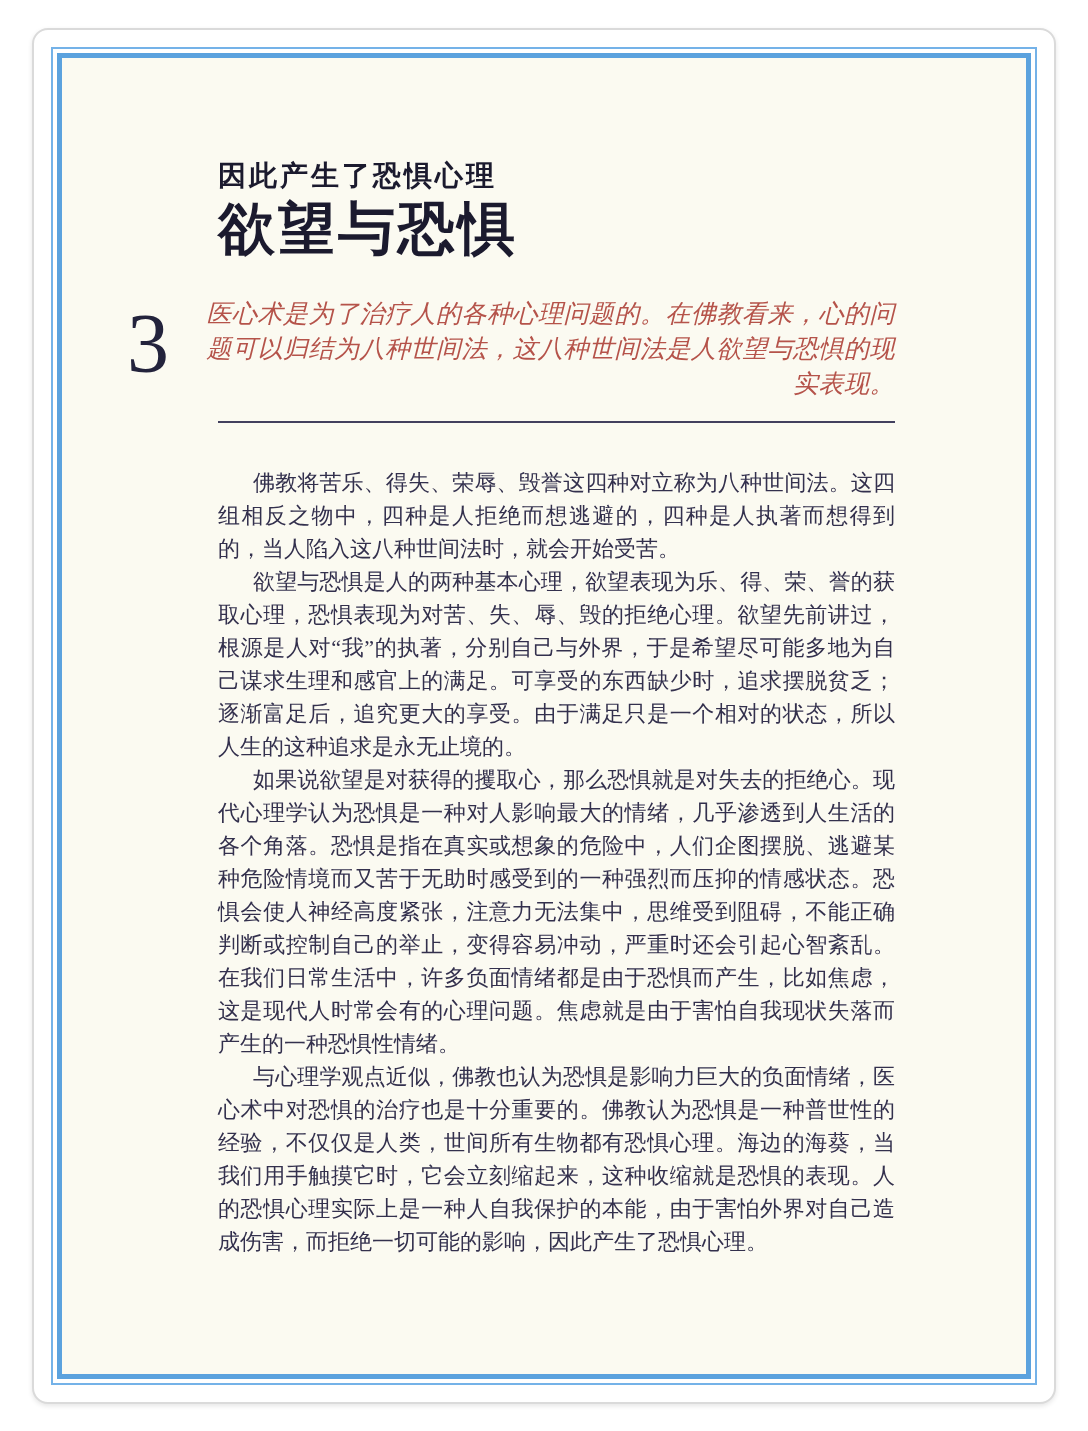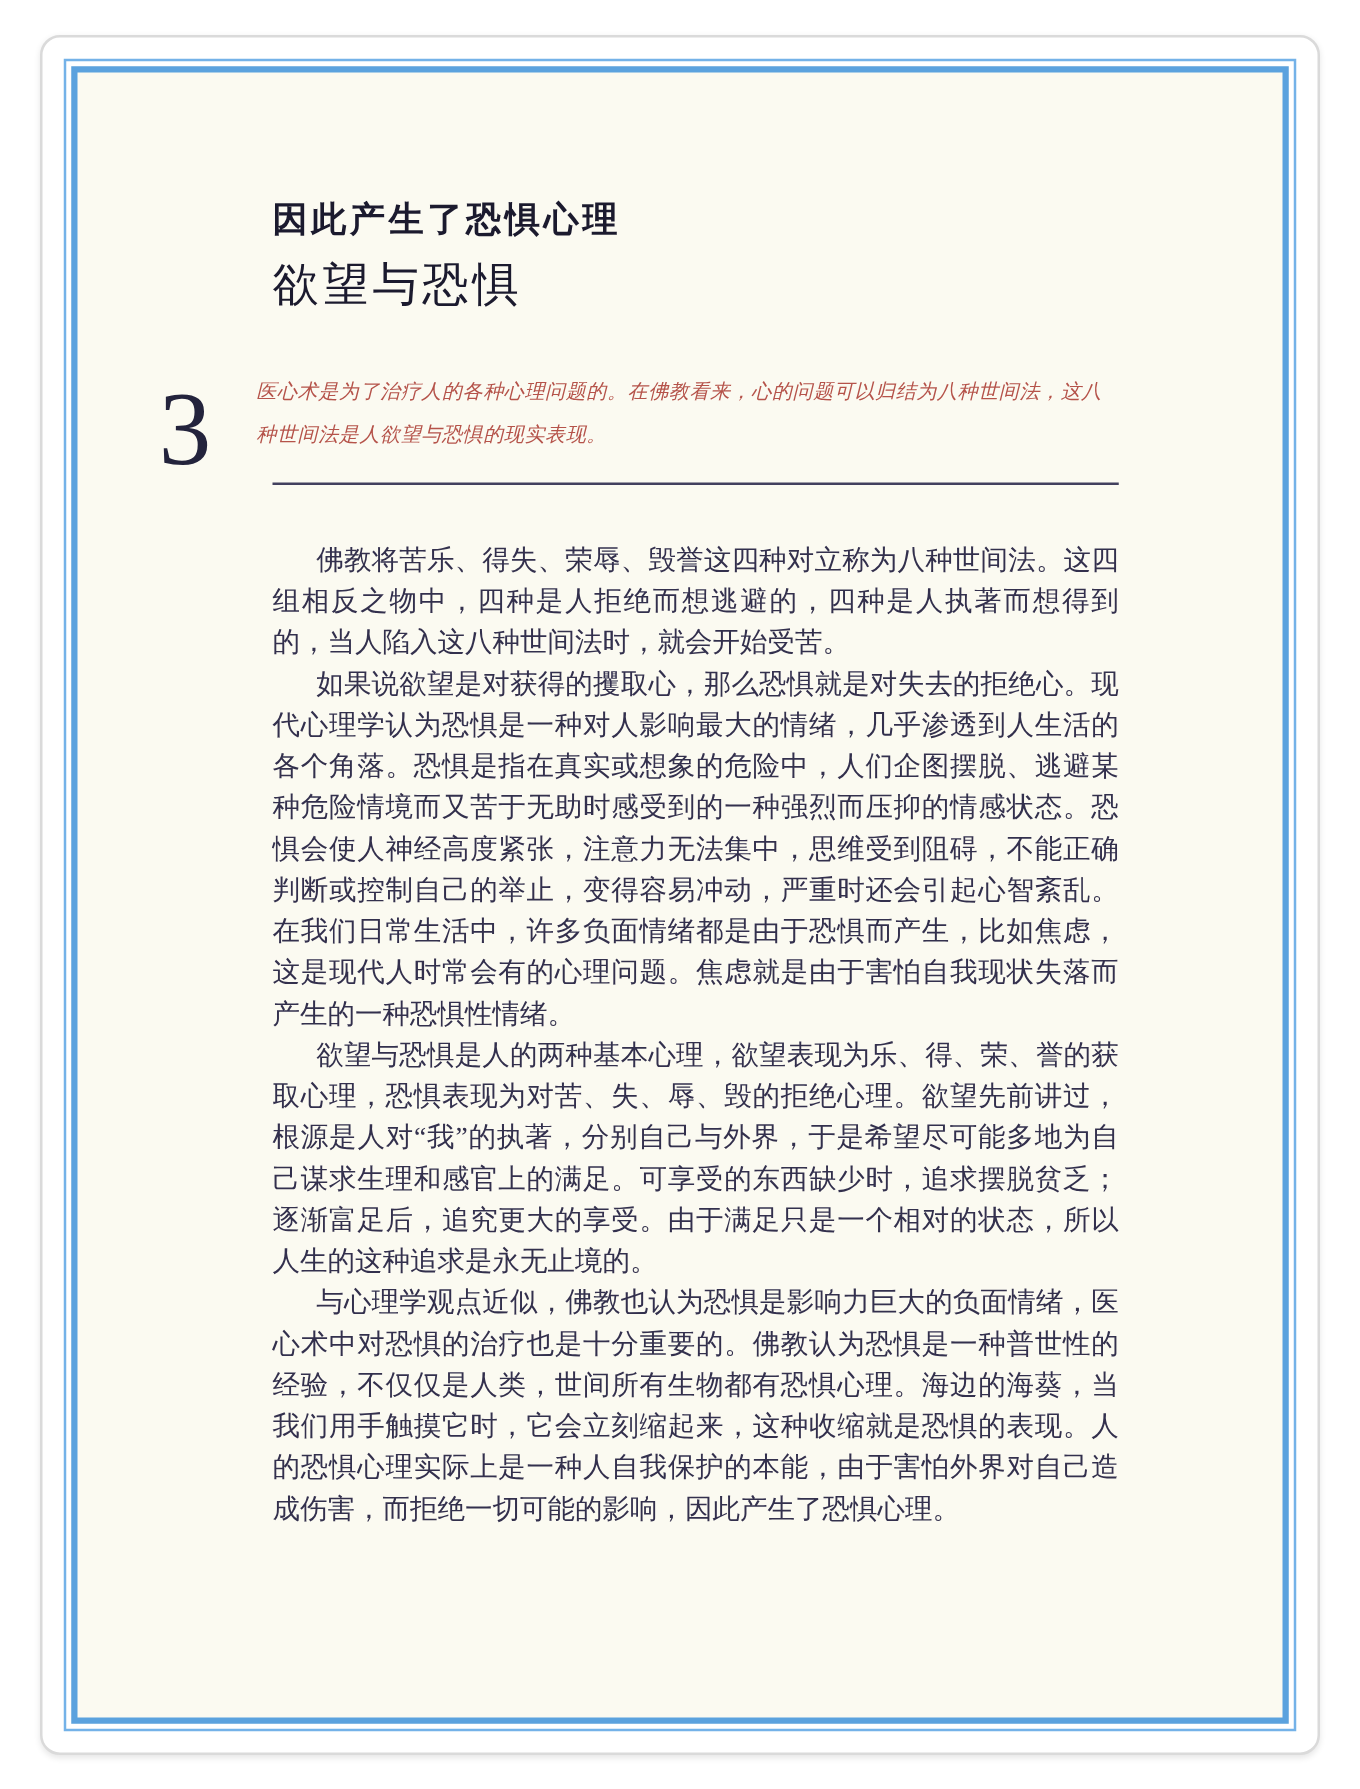--- a/index.html
+++ b/index.html
@@ -61,34 +61,35 @@
     font-family: "Liberation Sans", "DejaVu Sans", sans-serif;
     font-size: 28px;
     line-height: 36px;
     font-weight: 700;
     letter-spacing: 3px;
     color: var(--heading-ink);
   }
   .title {
     margin-top: 4px;
     font-family: "Liberation Serif", "DejaVu Serif", serif;
-    font-size: 37px;
+    font-size: 57px;
     line-height: 62px;
-    font-weight: 400;
+    font-weight: 700;
     letter-spacing: 3px;
     color: var(--heading-ink);
   }
   .intro {
     margin: 36px 0 0 -13px;
     width: 690px;
     font-style: italic;
-    font-size: 16px;
+    font-size: 25px;
     line-height: 35px;
     letter-spacing: 0.5px;
     color: var(--accent-red);
+    text-align: right;
   }
   .rule {
     margin-top: 20px;
     width: 677px;
     border: none;
     border-top: 2px solid var(--rule);
   }
   .body-text { margin-top: 43px; width: 677px; }
   .body-text p {
     font-size: 22px;
@@ -112,22 +113,22 @@
           <div class="overline">因此产生了恐惧心理</div>
 
           <h1 class="title">欲望与恐惧</h1>
 
           <p class="intro">医心术是为了治疗人的各种心理问题的。在佛教看来，心的问题可以归结为八种世间法，这八种世间法是人欲望与恐惧的现实表现。</p>
 
           <hr class="rule">
 
           <div class="body-text">
             <p>佛教将苦乐、得失、荣辱、毁誉这四种对立称为八种世间法。这四组相反之物中，四种是人拒绝而想逃避的，四种是人执著而想得到的，当人陷入这八种世间法时，就会开始受苦。</p>
+            <p>欲望与恐惧是人的两种基本心理，欲望表现为乐、得、荣、誉的获取心理，恐惧表现为对苦、失、辱、毁的拒绝心理。欲望先前讲过，根源是人对“我”的执著，分别自己与外界，于是希望尽可能多地为自己谋求生理和感官上的满足。可享受的东西缺少时，追求摆脱贫乏；逐渐富足后，追究更大的享受。由于满足只是一个相对的状态，所以人生的这种追求是永无止境的。</p>
             <p>如果说欲望是对获得的攫取心，那么恐惧就是对失去的拒绝心。现代心理学认为恐惧是一种对人影响最大的情绪，几乎渗透到人生活的各个角落。恐惧是指在真实或想象的危险中，人们企图摆脱、逃避某种危险情境而又苦于无助时感受到的一种强烈而压抑的情感状态。恐惧会使人神经高度紧张，注意力无法集中，思维受到阻碍，不能正确判断或控制自己的举止，变得容易冲动，严重时还会引起心智紊乱。在我们日常生活中，许多负面情绪都是由于恐惧而产生，比如焦虑，这是现代人时常会有的心理问题。焦虑就是由于害怕自我现状失落而产生的一种恐惧性情绪。</p>
-            <p>欲望与恐惧是人的两种基本心理，欲望表现为乐、得、荣、誉的获取心理，恐惧表现为对苦、失、辱、毁的拒绝心理。欲望先前讲过，根源是人对“我”的执著，分别自己与外界，于是希望尽可能多地为自己谋求生理和感官上的满足。可享受的东西缺少时，追求摆脱贫乏；逐渐富足后，追究更大的享受。由于满足只是一个相对的状态，所以人生的这种追求是永无止境的。</p>
             <p>与心理学观点近似，佛教也认为恐惧是影响力巨大的负面情绪，医心术中对恐惧的治疗也是十分重要的。佛教认为恐惧是一种普世性的经验，不仅仅是人类，世间所有生物都有恐惧心理。海边的海葵，当我们用手触摸它时，它会立刻缩起来，这种收缩就是恐惧的表现。人的恐惧心理实际上是一种人自我保护的本能，由于害怕外界对自己造成伤害，而拒绝一切可能的影响，因此产生了恐惧心理。</p>
           </div>
 
         </div>
       </div>
     </div>
   </div>
 </div>
 
 </body></html>

